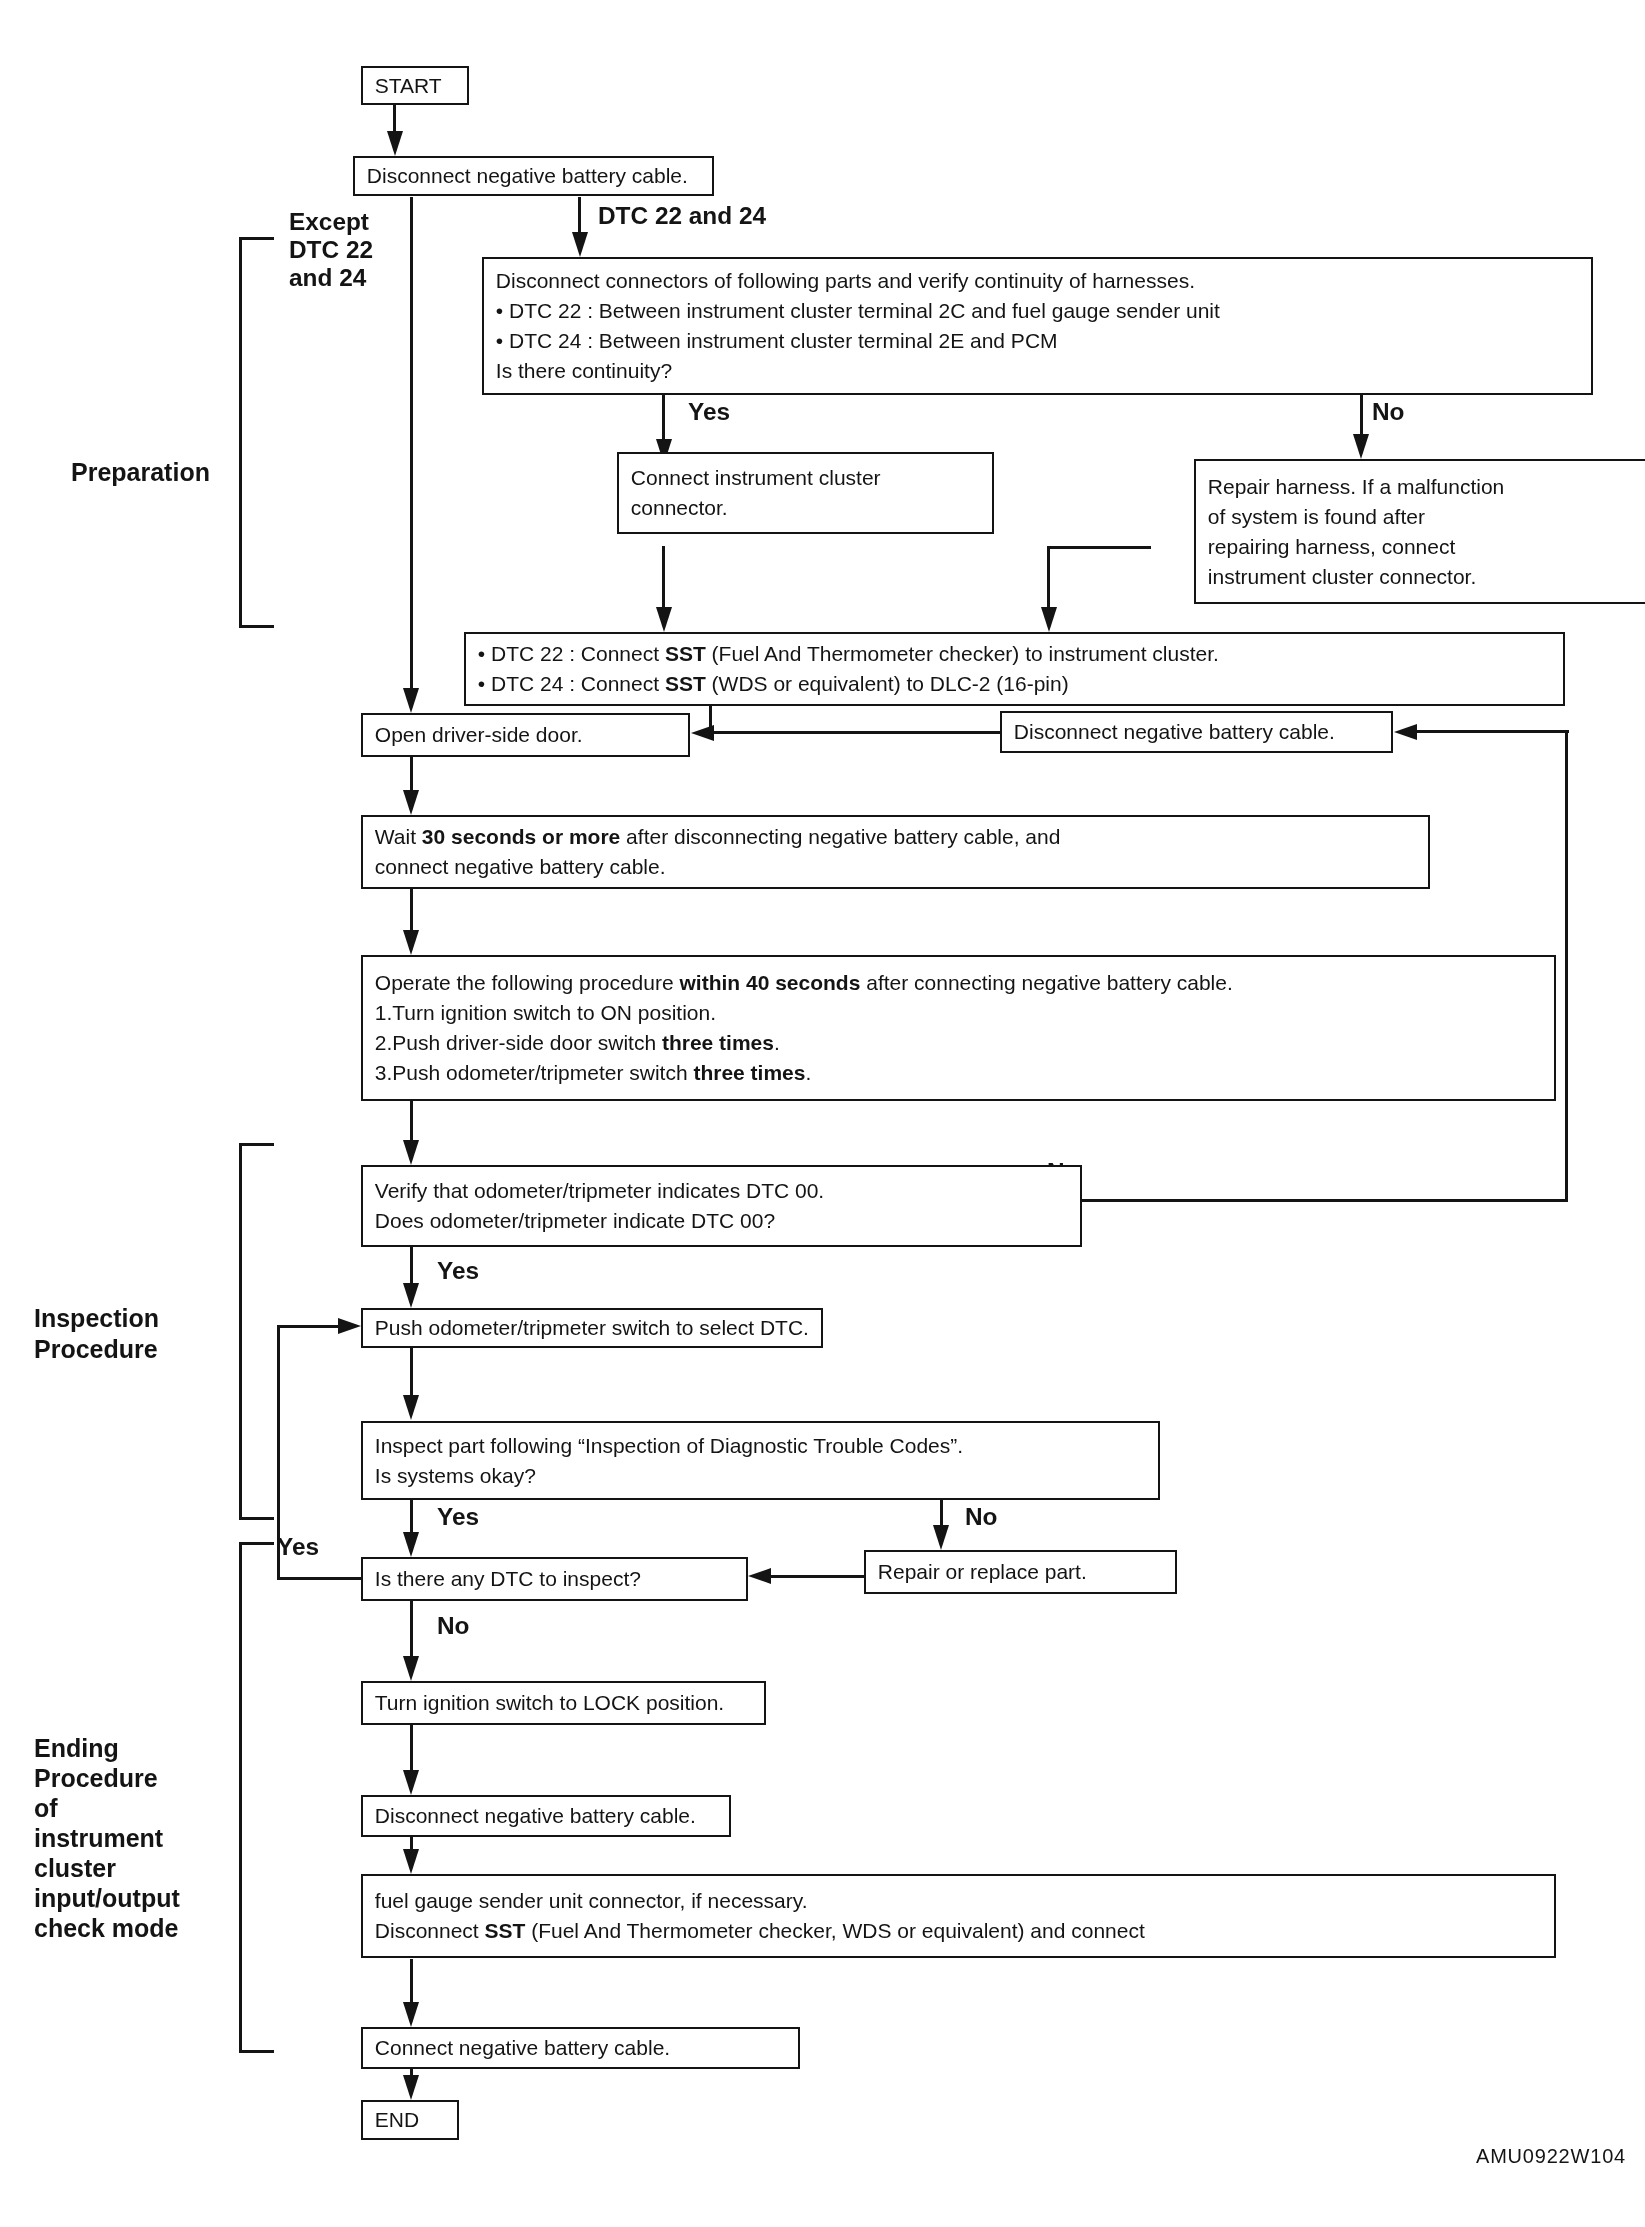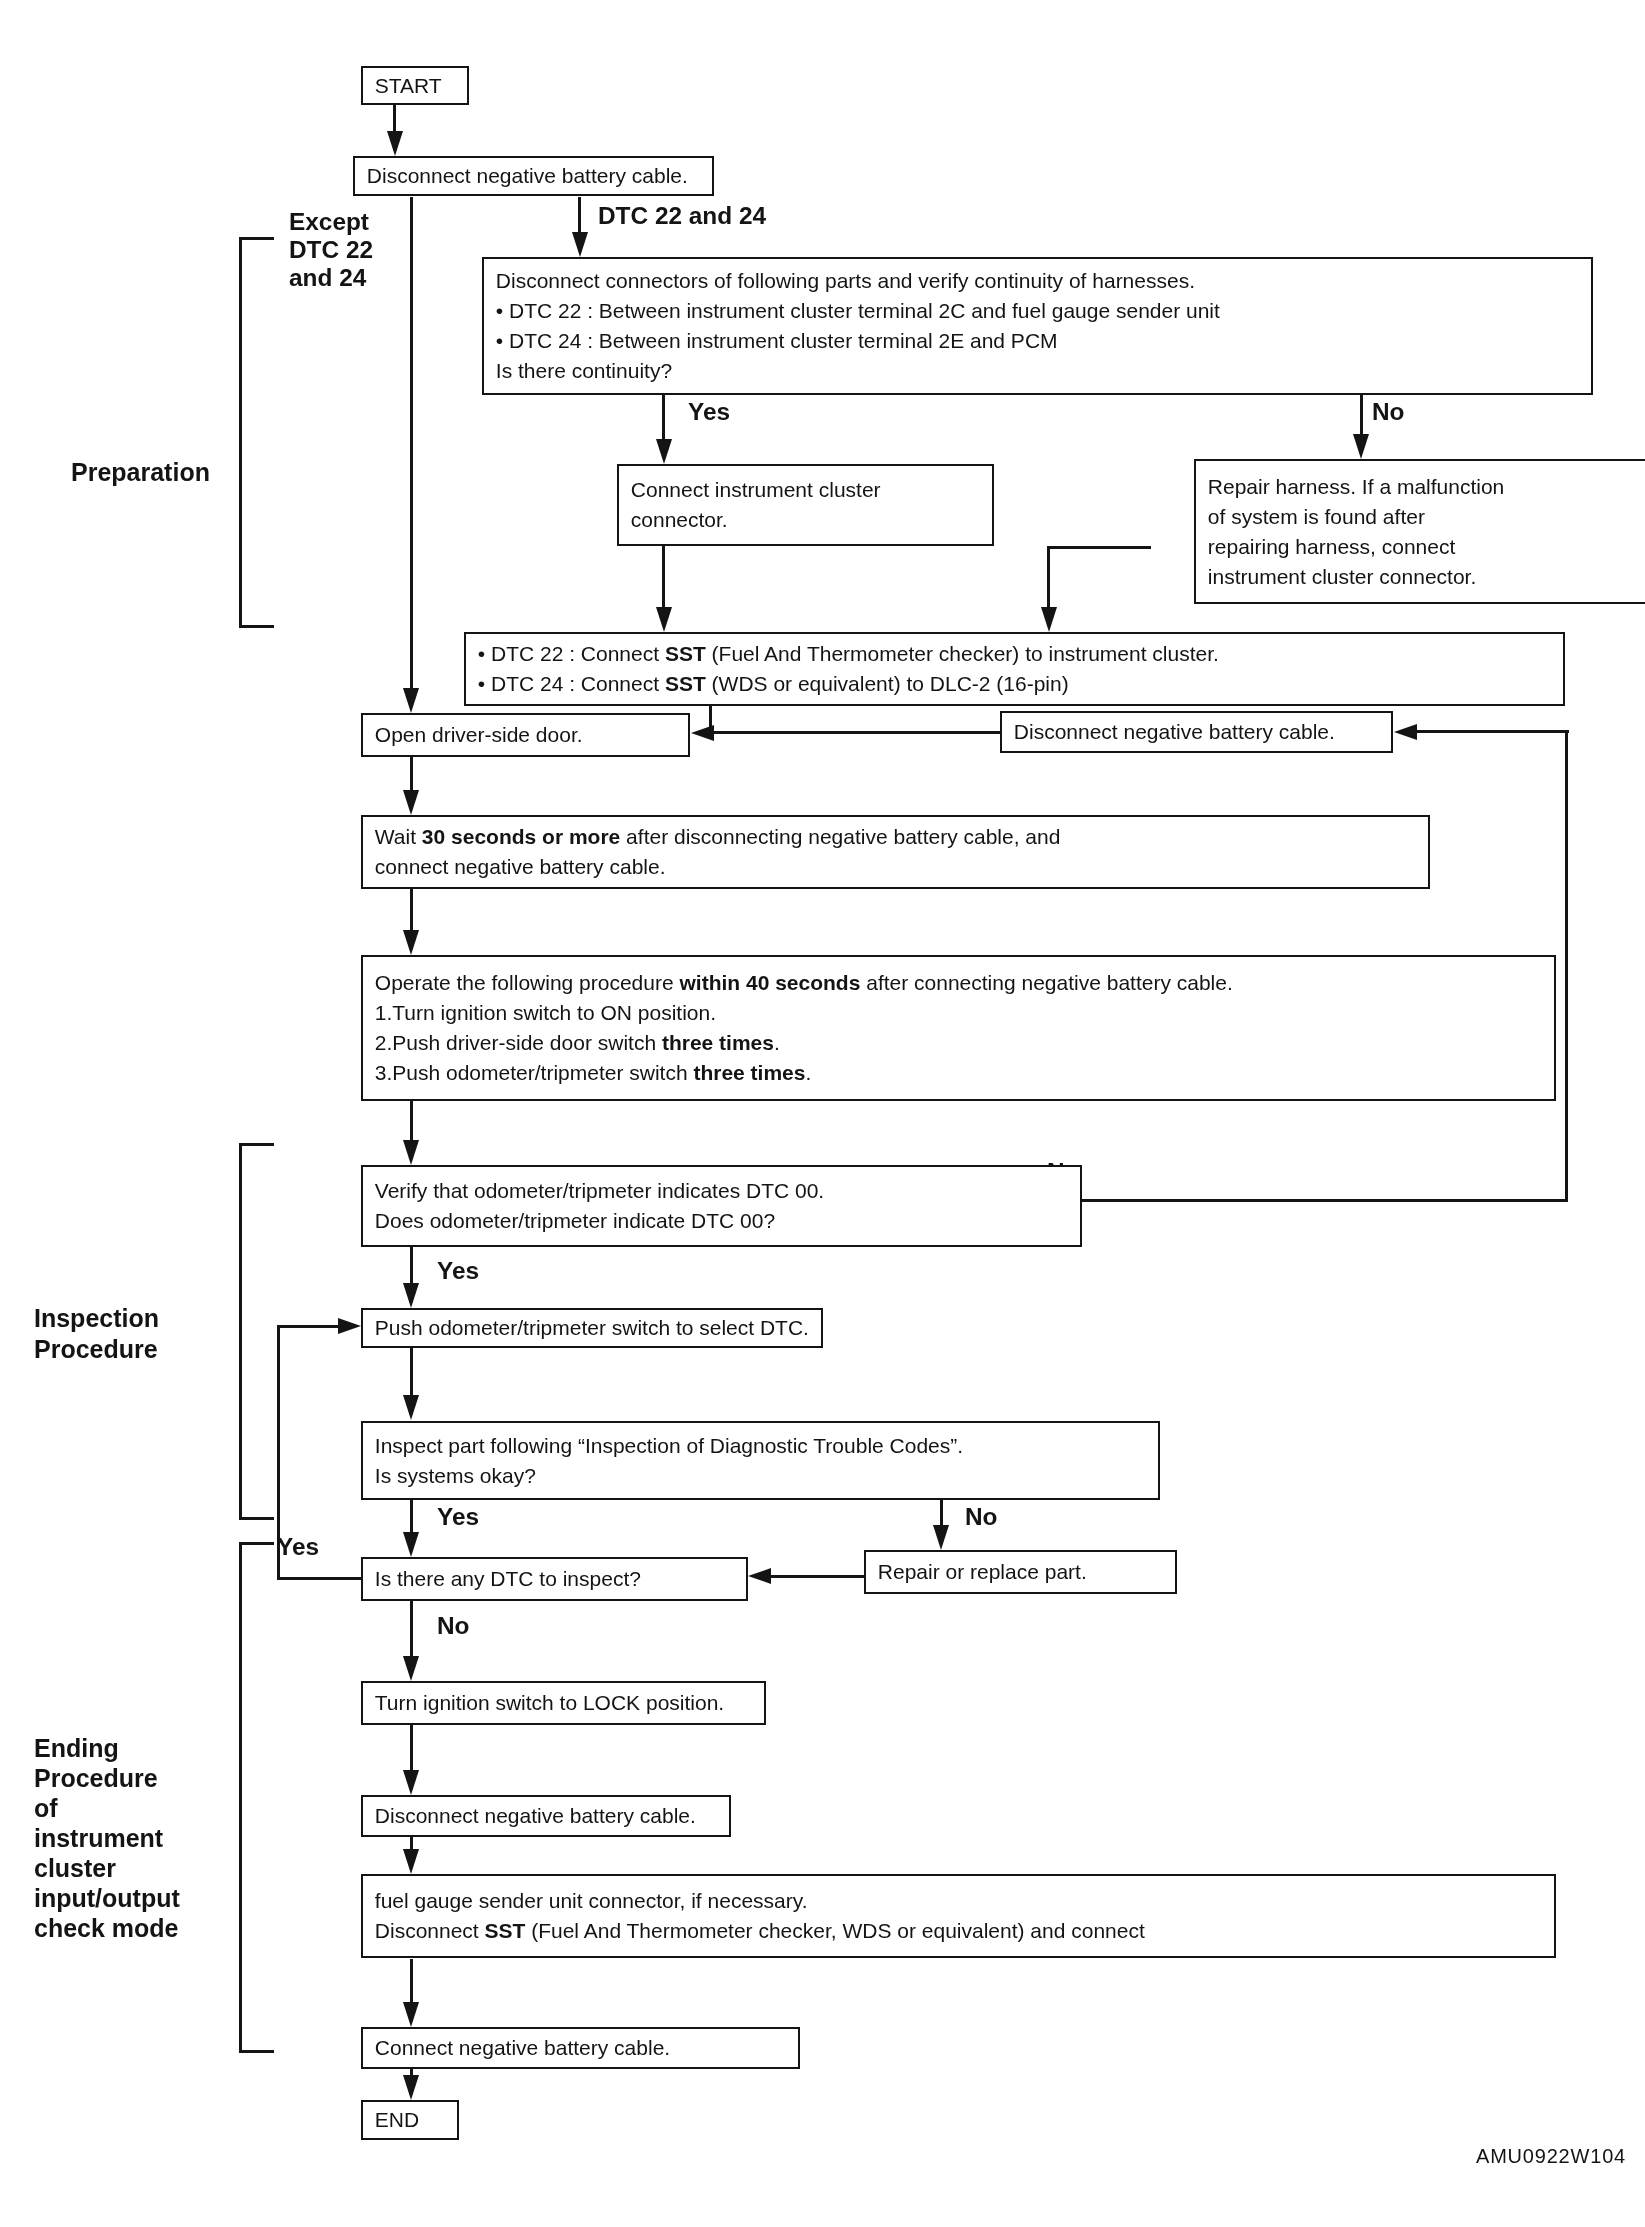--- a/index.html
+++ b/index.html
@@ -118,21 +118,21 @@
   <div class="blabel" style="left:437px;top:1612px">No</div>
 
   <div class="node" style="left:361px;top:66px;width:108px;height:39px">START</div>
   <div class="node" style="left:353px;top:156px;width:361px;height:40px">Disconnect negative battery cable.</div>
   <div class="node" style="left:482px;top:257px;width:1111px;height:138px">
       <div><span>Disconnect connectors of following parts and verify continuity of harnesses.</span></div>
       <div><span>• DTC 22 : Between instrument cluster terminal 2C and fuel gauge sender unit</span></div>
       <div><span>• DTC 24 : Between instrument cluster terminal 2E and PCM</span></div>
       <div><span>Is there continuity?</span></div>
     </div>
-  <div class="node" style="left:617px;top:464px;width:377px;height:82px">
+  <div class="node" style="left:617px;top:452px;width:377px;height:82px">
       <div><span>Connect instrument cluster</span></div>
       <div><span>connector.</span></div>
     </div>
   <div class="node" style="left:1194px;top:459px;width:454px;height:145px">
       <div><span>Repair harness. If a malfunction</span></div>
       <div><span>of system is found after</span></div>
       <div><span>repairing harness, connect</span></div>
       <div><span>instrument cluster connector.</span></div>
     </div>
   <div class="node" style="left:464px;top:632px;width:1101px;height:74px">

